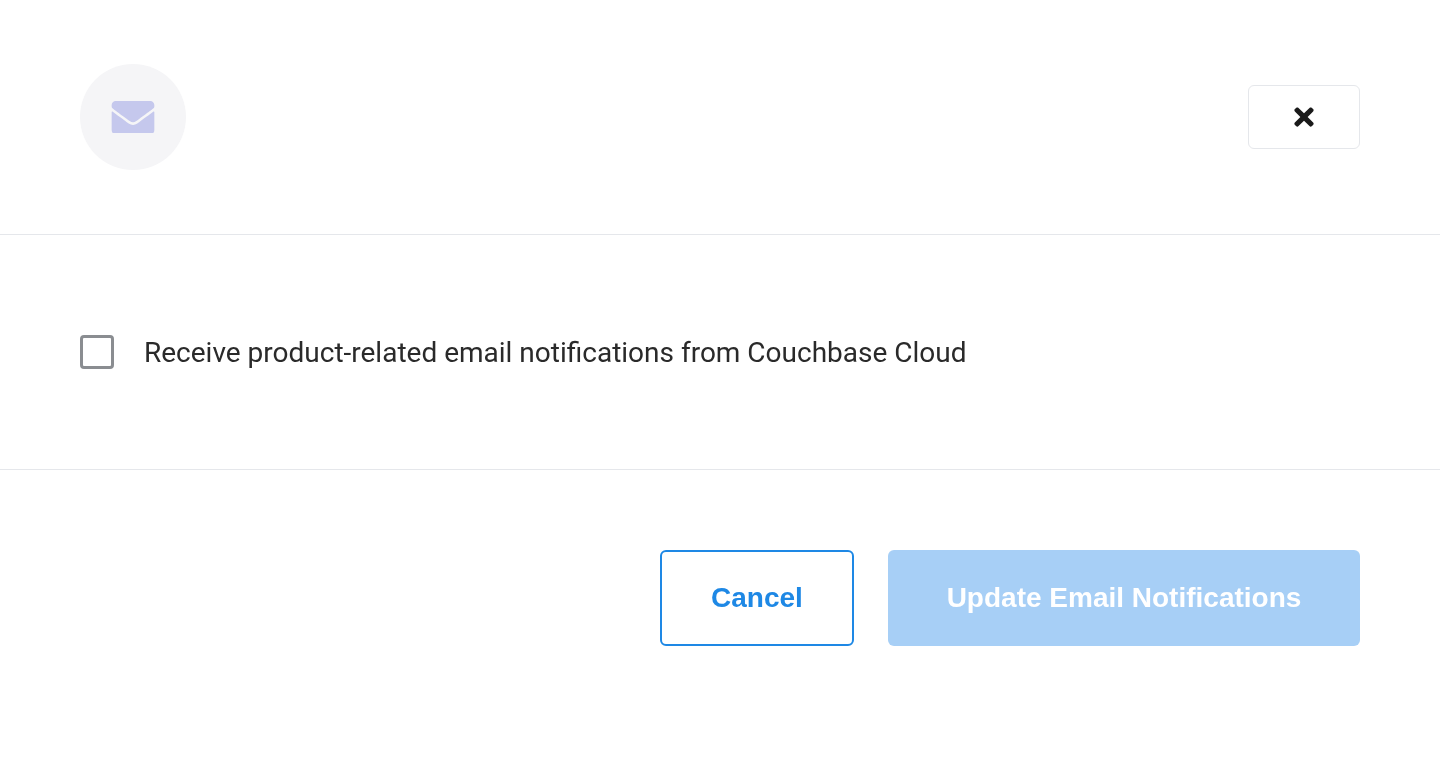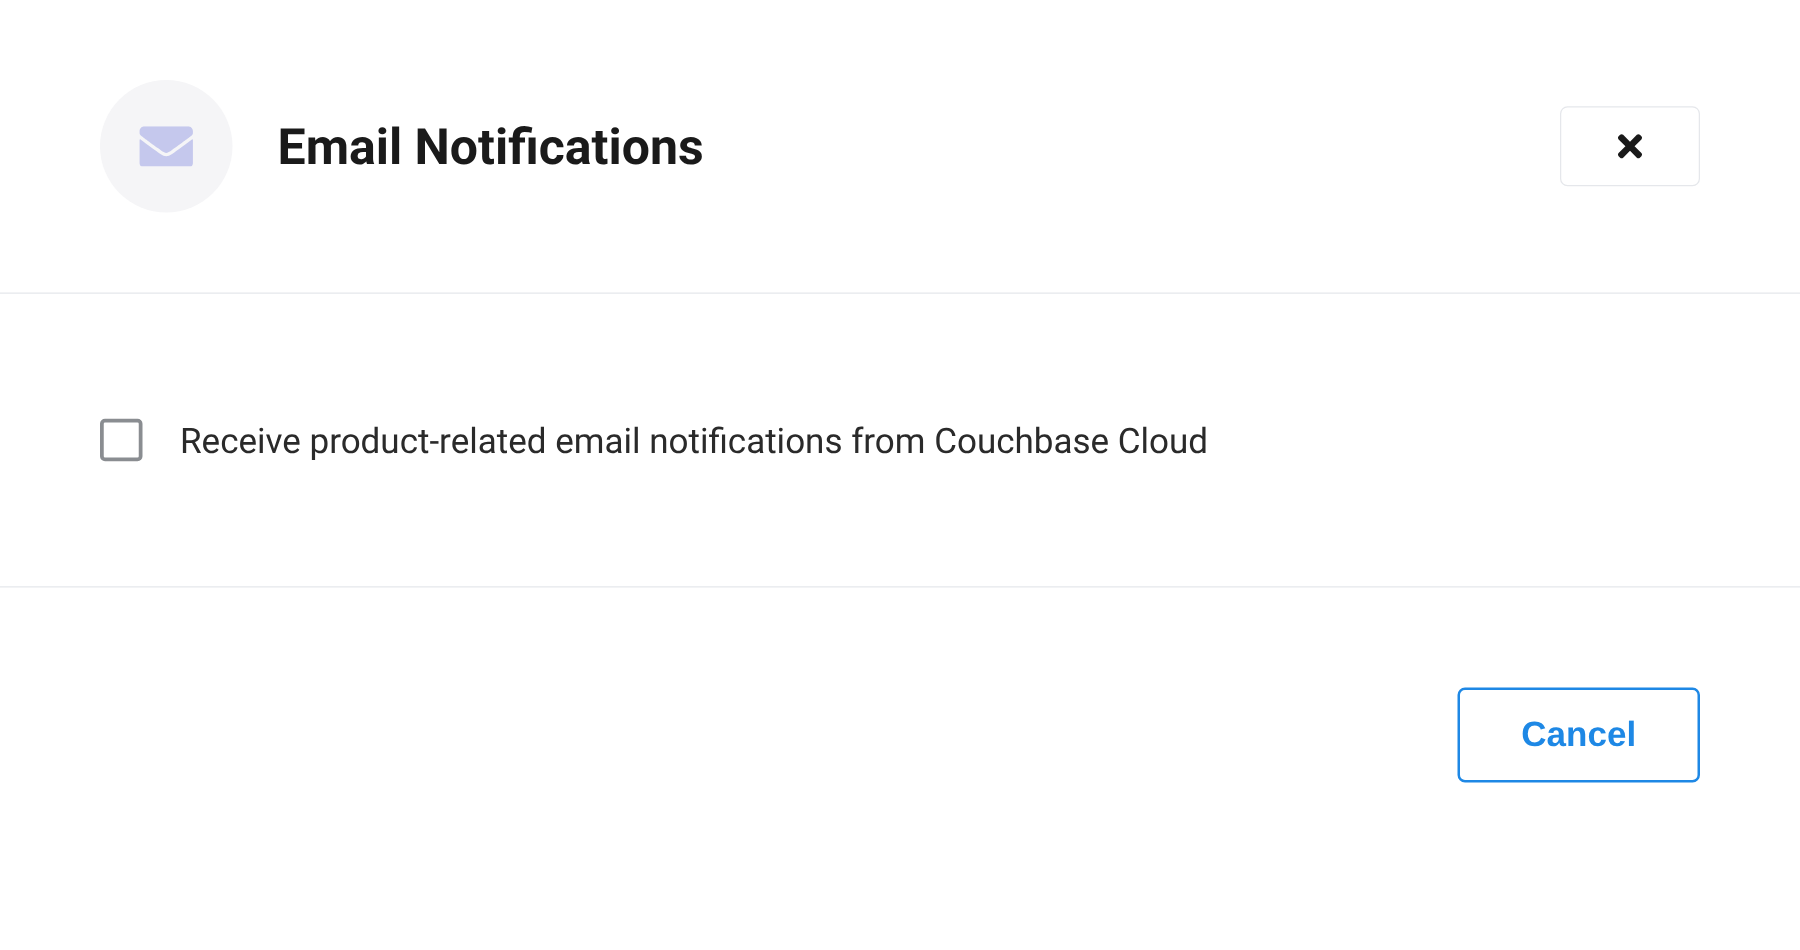--- a/index.html
+++ b/index.html
@@ -84,21 +84,21 @@
       color: #2a2a2a;
       font-weight: 400;
     }
     .modal-footer {
       display: flex;
       justify-content: flex-end;
       gap: 34px;
       padding: 80px 80px 0 80px;
     }
     .btn {
-      height: 76px;
+      height: 96px;
       border-radius: 6px;
       font-size: 28px;
       font-weight: 700;
       cursor: pointer;
       display: flex;
       align-items: center;
       justify-content: center;
       padding: 0 38px;
     }
     .btn-cancel {
@@ -117,31 +117,31 @@
 </head>
 <body>
 
 <div class="modal-header">
   <div class="header-left">
     <div class="icon-circle">
       <svg class="envelope-svg" viewBox="0 0 512 384">
         <path d="M502.3 110.8c3.9-3.1 9.7-.2 9.7 4.7V336c0 26.5-21.5 48-48 48H48c-26.5 0-48-21.5-48-48V115.6c0-5 5.7-7.8 9.7-4.7 22.4 17.4 52.1 39.5 154.1 113.6 21.1 15.4 56.7 47.8 92.2 47.6 35.7.3 72-32.8 92.3-47.6 102-74.1 131.6-96.3 154-113.7zM256 240c23.2.4 56.6-29.2 73.4-41.4 132.7-96.3 142.8-104.7 173.4-128.7 5.8-4.5 9.2-11.5 9.2-18.9V32c0-26.5-21.5-48-48-48H48C21.5-16 0 5.5 0 32v19c0 7.4 3.4 14.3 9.2 18.9 30.6 23.9 40.7 32.4 173.4 128.7 16.8 12.2 50.2 41.8 73.4 41.4z" transform="translate(0,16)"></path>
       </svg>
     </div>
-    <h1 class="modal-title">Email Notifications</h1>
   </div>
   <button class="close-button">
     <svg class="close-x-svg" viewBox="0 0 352 512">
       <path d="M242.72 256l100.07-100.07c12.28-12.28 12.28-32.19 0-44.48l-22.24-22.24c-12.28-12.28-32.19-12.28-44.48 0L176 189.28 75.93 89.21c-12.28-12.28-32.19-12.28-44.48 0L9.21 111.45c-12.28 12.28-12.28 32.19 0 44.48L109.28 256 9.21 356.07c-12.28 12.28-12.28 32.19 0 44.48l22.24 22.24c12.28 12.28 32.2 12.28 44.48 0L176 322.72l100.07 100.07c12.28 12.28 32.2 12.28 44.48 0l22.24-22.24c12.28-12.28 12.28-32.19 0-44.48L242.72 256z"></path>
     </svg>
   </button>
 </div>
 
 <div class="modal-body">
   <div class="checkbox-row">
     <div class="checkbox" role="checkbox" aria-checked="false"></div>
     <span class="checkbox-label">Receive product-related email notifications from Couchbase Cloud</span>
   </div>
 </div>
 
 <div class="modal-footer">
   <button class="btn btn-cancel">Cancel</button>
+  <button class="btn btn-primary">Update Email Notifications</button>
 </div>
 
 </body></html>

